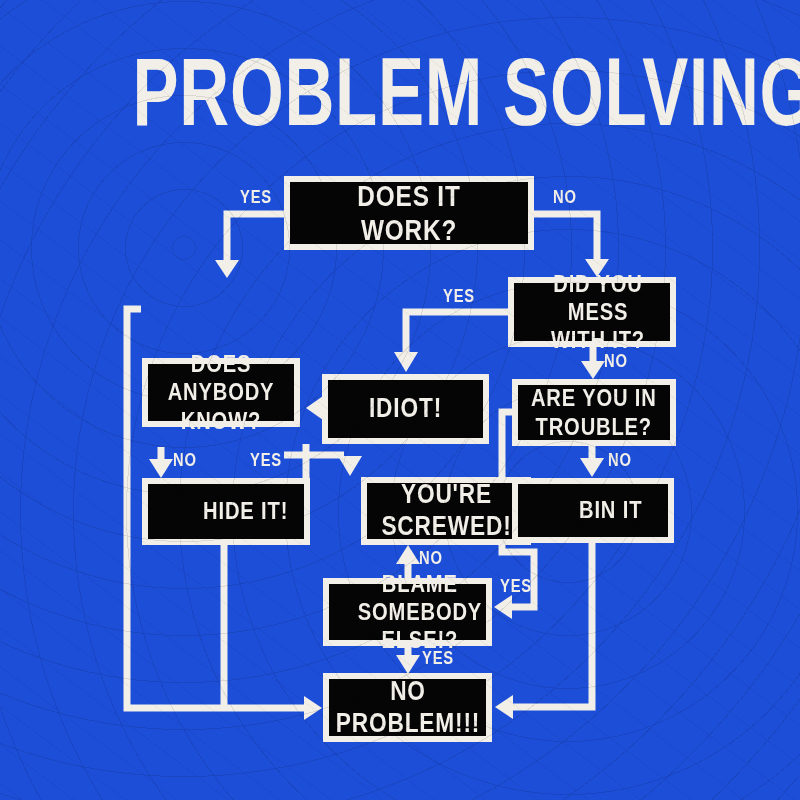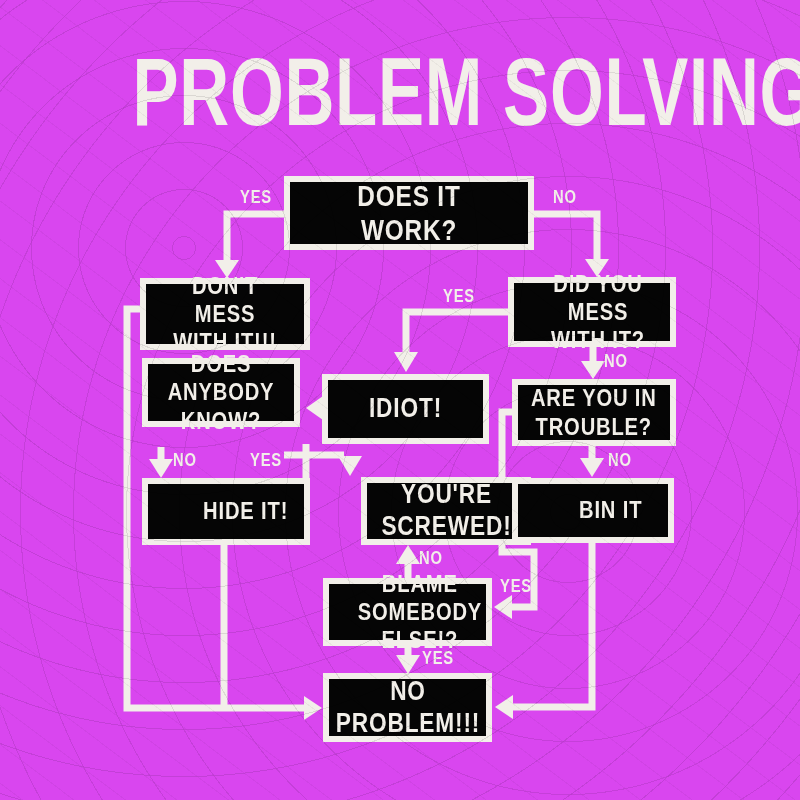--- a/index.html
+++ b/index.html
@@ -1,17 +1,17 @@
 <!DOCTYPE html>
 <html><head>
 <meta charset="utf-8">
 <style>
   html,body{margin:0;padding:0;background:#000;}
   .stage{
-    position:relative;width:800px;height:800px;background:#d946ef;
+    position:relative;width:800px;height:800px;background:#1d4ed8;
     overflow:hidden;font-family:"Liberation Sans","DejaVu Sans",sans-serif;
     color:#f2efe9;
   }
   .title{
     position:absolute;top:44px;left:0;width:800px;text-align:center;
     font-size:96px;font-weight:bold;line-height:1.0;letter-spacing:1px;
     white-space:nowrap;
   }
   .title .cx{display:inline-block;transform:scaleX(0.72);transform-origin:center;}
   .node{
@@ -94,24 +94,20 @@
       <polygon points="495,707 513,695 513,719"></polygon>
       <polygon points="322,708 304,696 304,720"></polygon>
       <polygon points="408,545 396,564 420,564"></polygon>
       <polygon points="408,674 396,655 420,655"></polygon>
     </g>
   </svg>
 
   <div class="node n-does-it-work">
       <span class="cx">DOES IT WORK?</span>
     </div>
-  <div class="node n-dont-mess">
-      <span class="cx">DON'T MESS
-WITH IT!!!</span>
-    </div>
   <div class="node n-did-you-mess">
       <span class="cx">DID YOU MESS
 WITH IT?</span>
     </div>
   <div class="node n-does-anybody-know">
       <span class="cx">DOES ANYBODY
 KNOW?</span>
     </div>
   <div class="node n-idiot">
       <span class="cx">IDIOT!</span>

